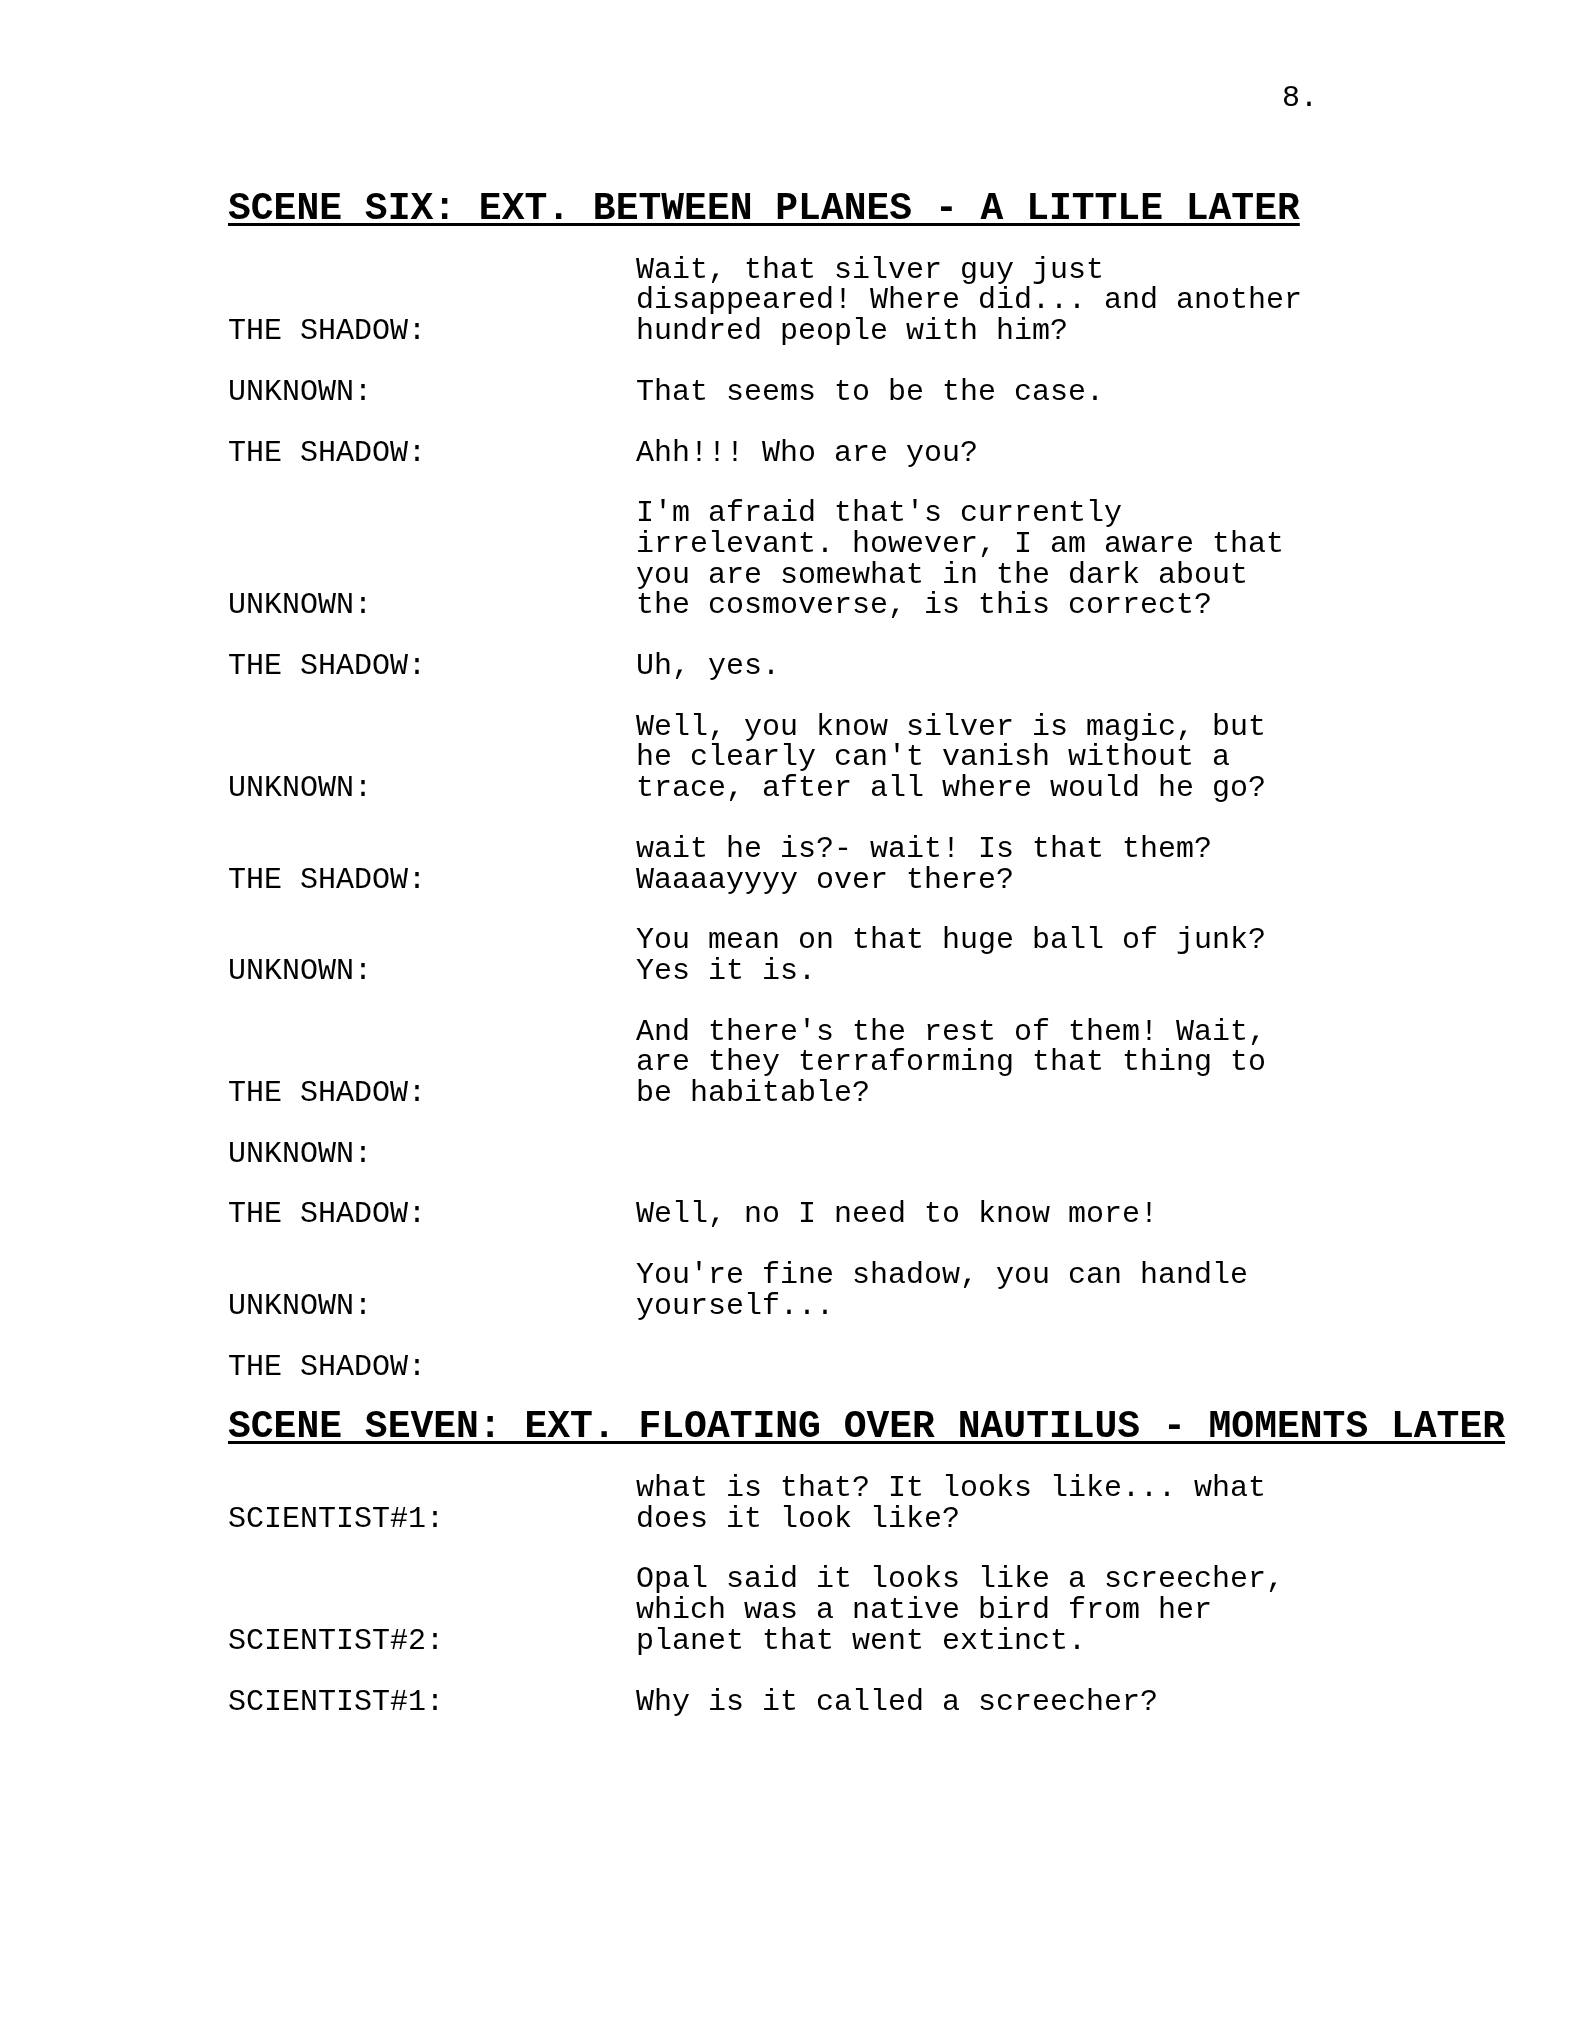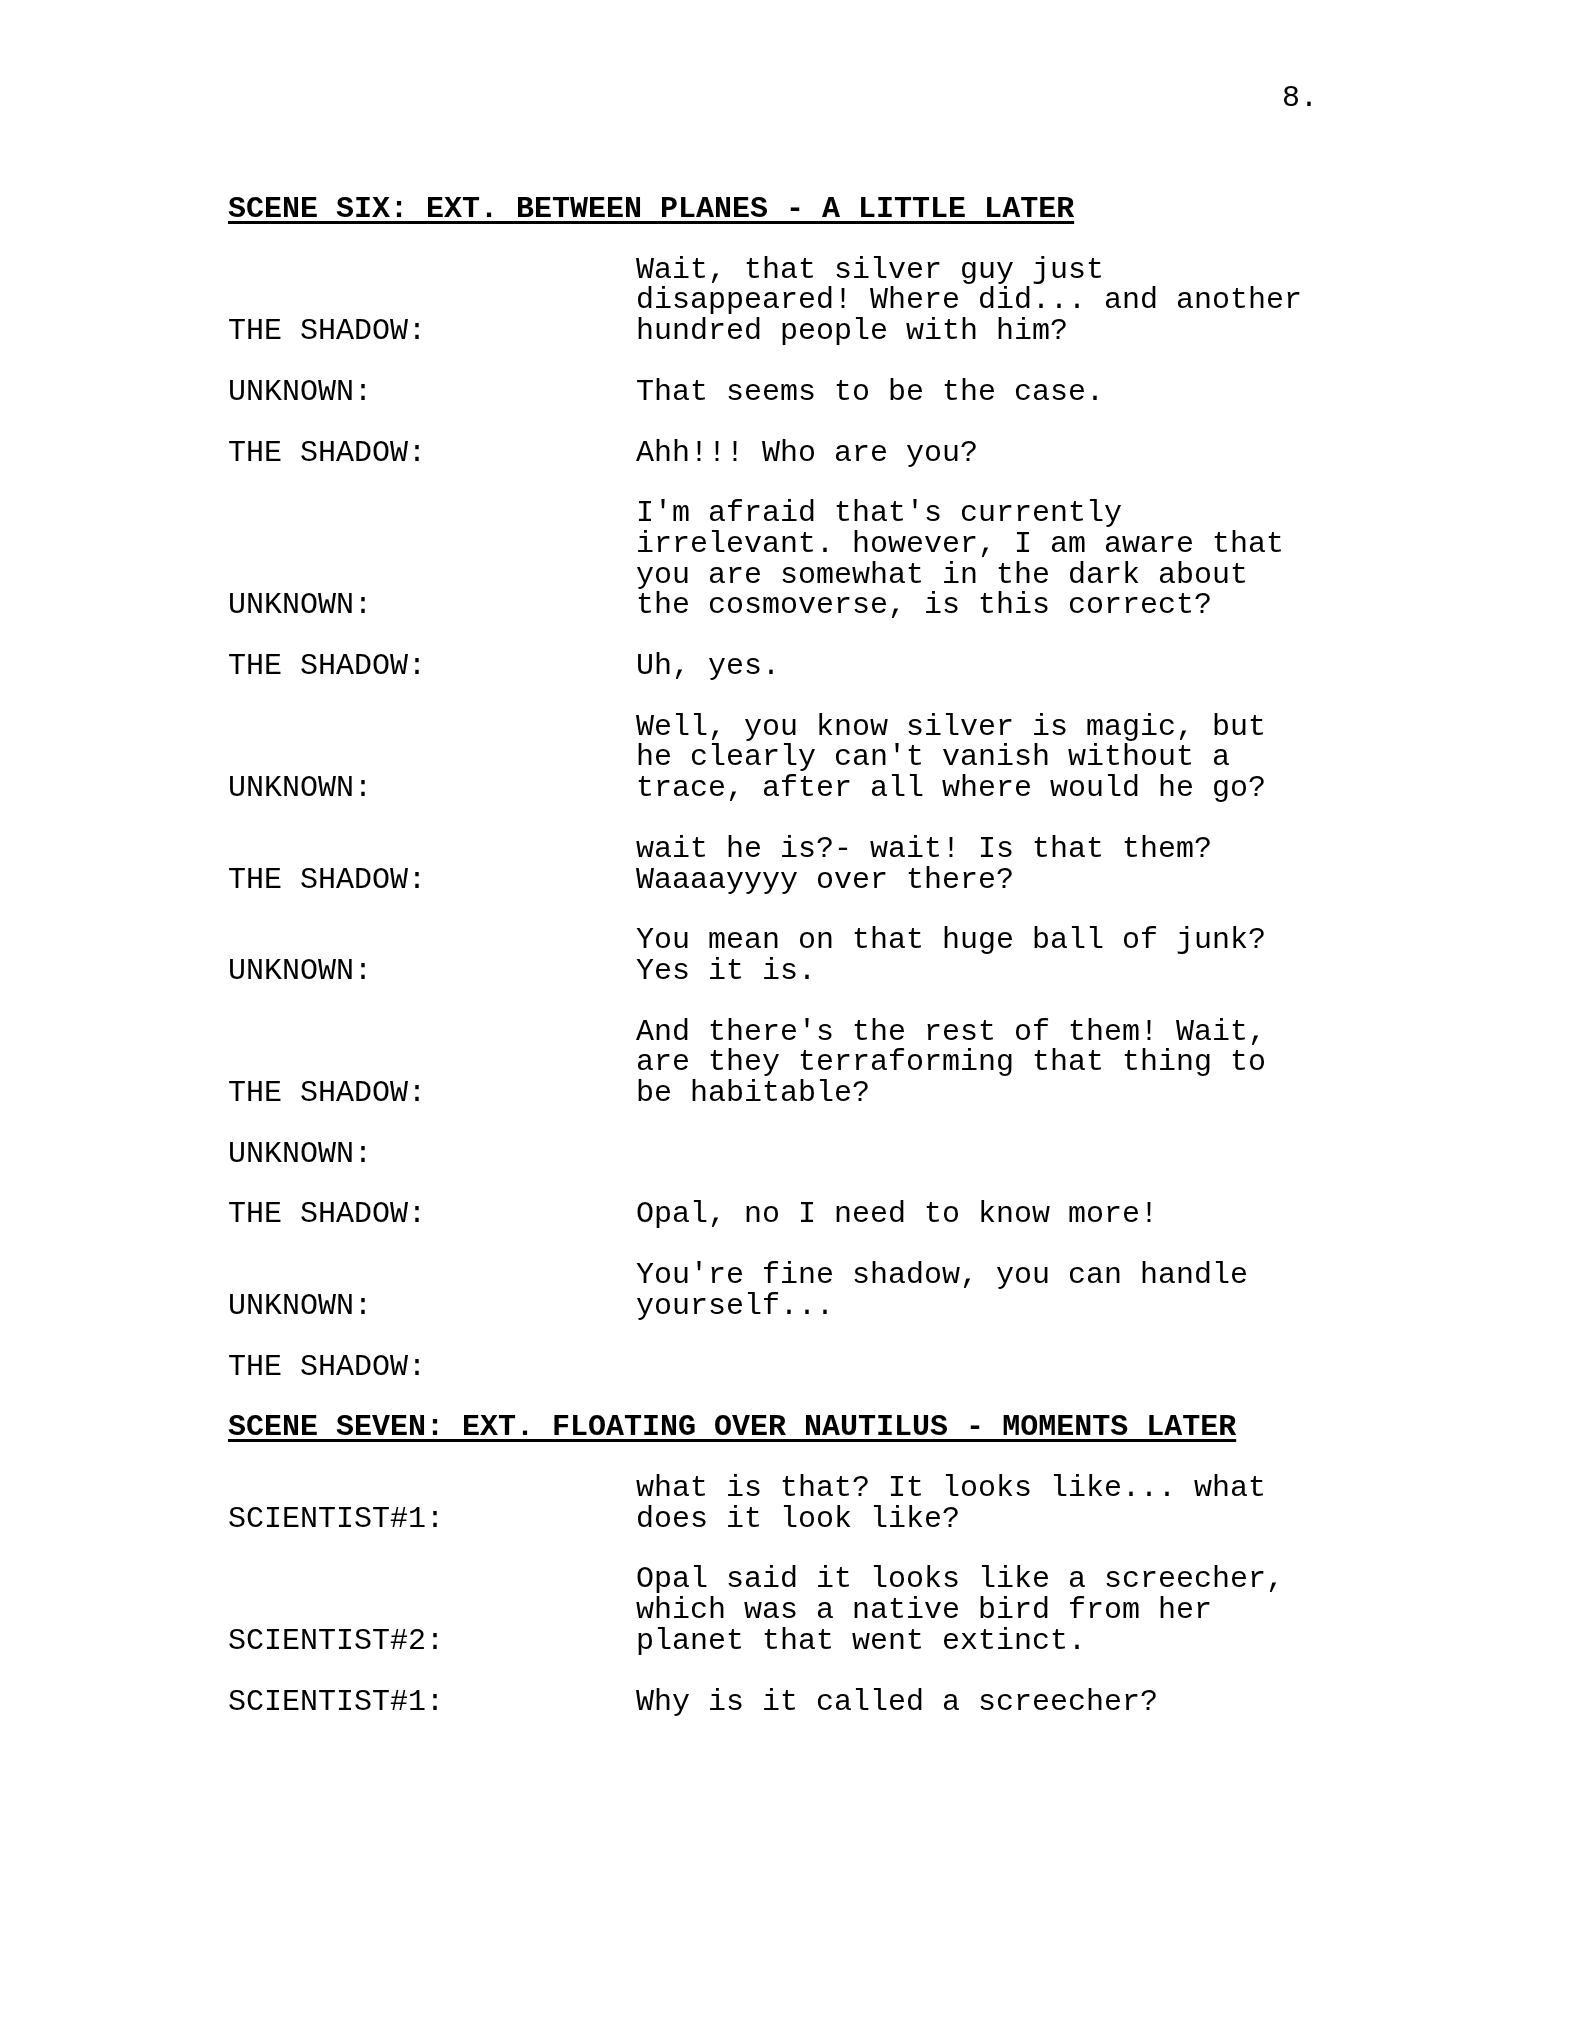--- a/index.html
+++ b/index.html
@@ -28,21 +28,21 @@
   .screenplay {
     position: absolute;
     top: 194px;
     left: 228px;
     width: 1120px;
   }
   .scene { margin: 0; }
   .scene + .scene { margin-top: 12px; }
   .scene-heading {
     margin: 0 0 30px 0;
-    font-size: 30px;
+    font-size: 38px;
     font-weight: bold;
     text-decoration: underline;
     text-decoration-thickness: 3px;
     text-underline-offset: 4px;
     white-space: pre;
   }
   .dialogue-block {
     display: flex;
     align-items: flex-end;
     margin: 0 0 30px 0;
@@ -98,21 +98,21 @@
       </div>
       <div class="dialogue-block">
         <div class="character-name">THE SHADOW:</div>
         <div class="dialogue-text">And there's the rest of them! Wait, are they terraforming that thing to be habitable?</div>
       </div>
       <div class="dialogue-block">
         <div class="character-name">UNKNOWN:</div>
       </div>
       <div class="dialogue-block">
         <div class="character-name">THE SHADOW:</div>
-        <div class="dialogue-text">Opal, no I need to know more!</div>
+        <div class="dialogue-text">Well, no I need to know more!</div>
       </div>
       <div class="dialogue-block">
         <div class="character-name">UNKNOWN:</div>
         <div class="dialogue-text">You're fine shadow, you can handle yourself...</div>
       </div>
       <div class="dialogue-block">
         <div class="character-name">THE SHADOW:</div>
       </div>
     </section>
     <section class="scene">

